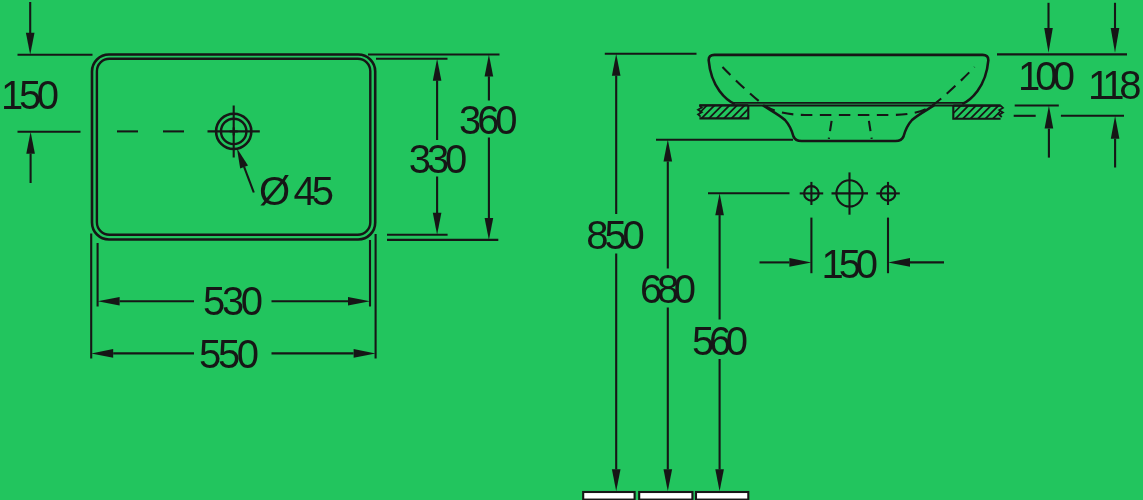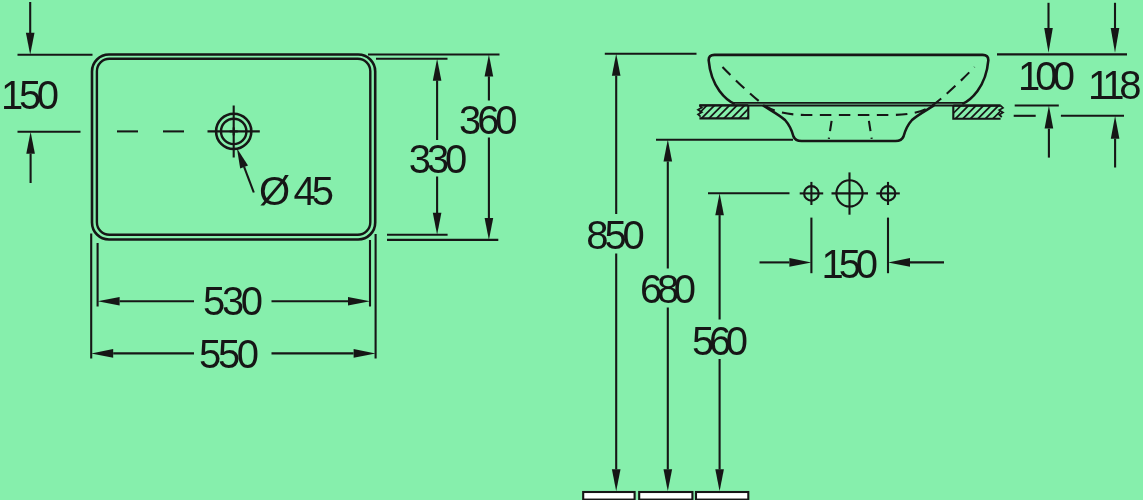--- a/index.html
+++ b/index.html
@@ -1,16 +1,16 @@
 <!DOCTYPE html>
 <html><head>
 <meta charset="utf-8">
 <style>
 html,body{margin:0;padding:0;background:#fff;}
-#page{width:1143px;height:500px;position:relative;overflow:hidden;background:#86efac;}
+#page{width:1143px;height:500px;position:relative;overflow:hidden;background:#22c55e;}
 svg{display:block;}
 text{font-family:"Liberation Sans",sans-serif;fill:#161616;}
 .d{font-size:40px;}
 </style>
 </head>
 <body>
 <div id="page">
 <svg width="1143" height="500" viewBox="0 0 1143 500">
 <g stroke="#161616" fill="none" stroke-linecap="butt">
 

